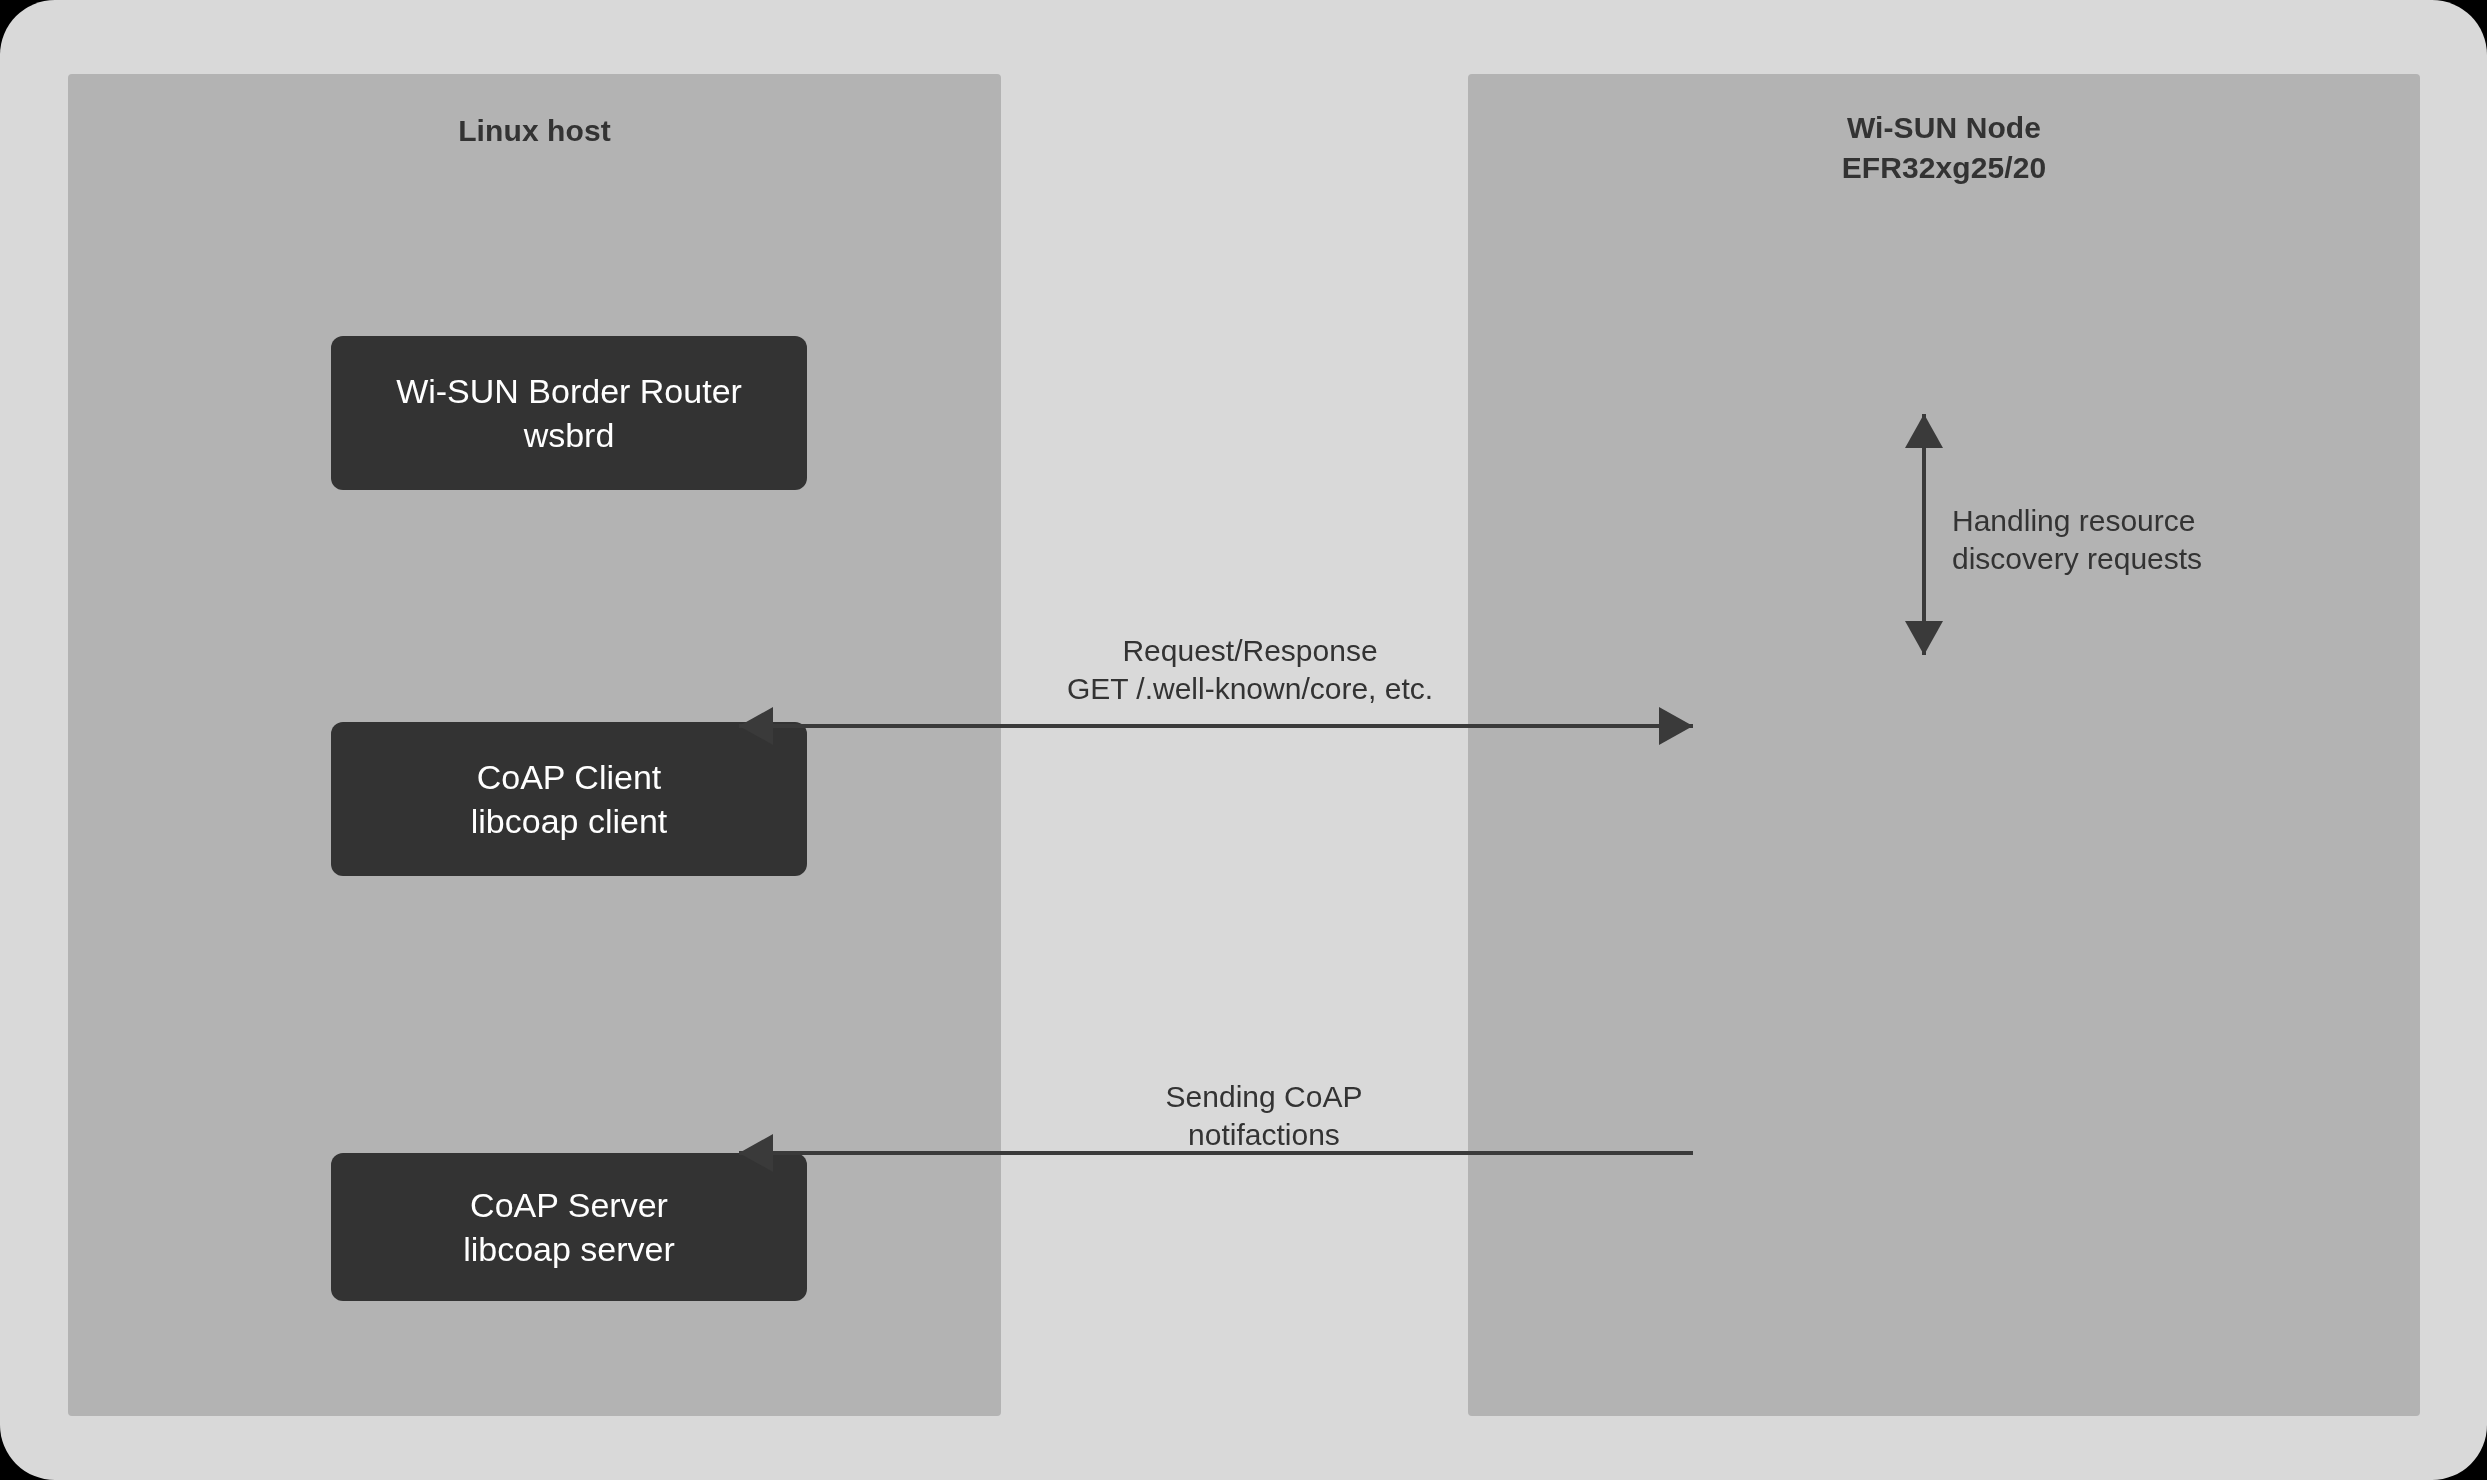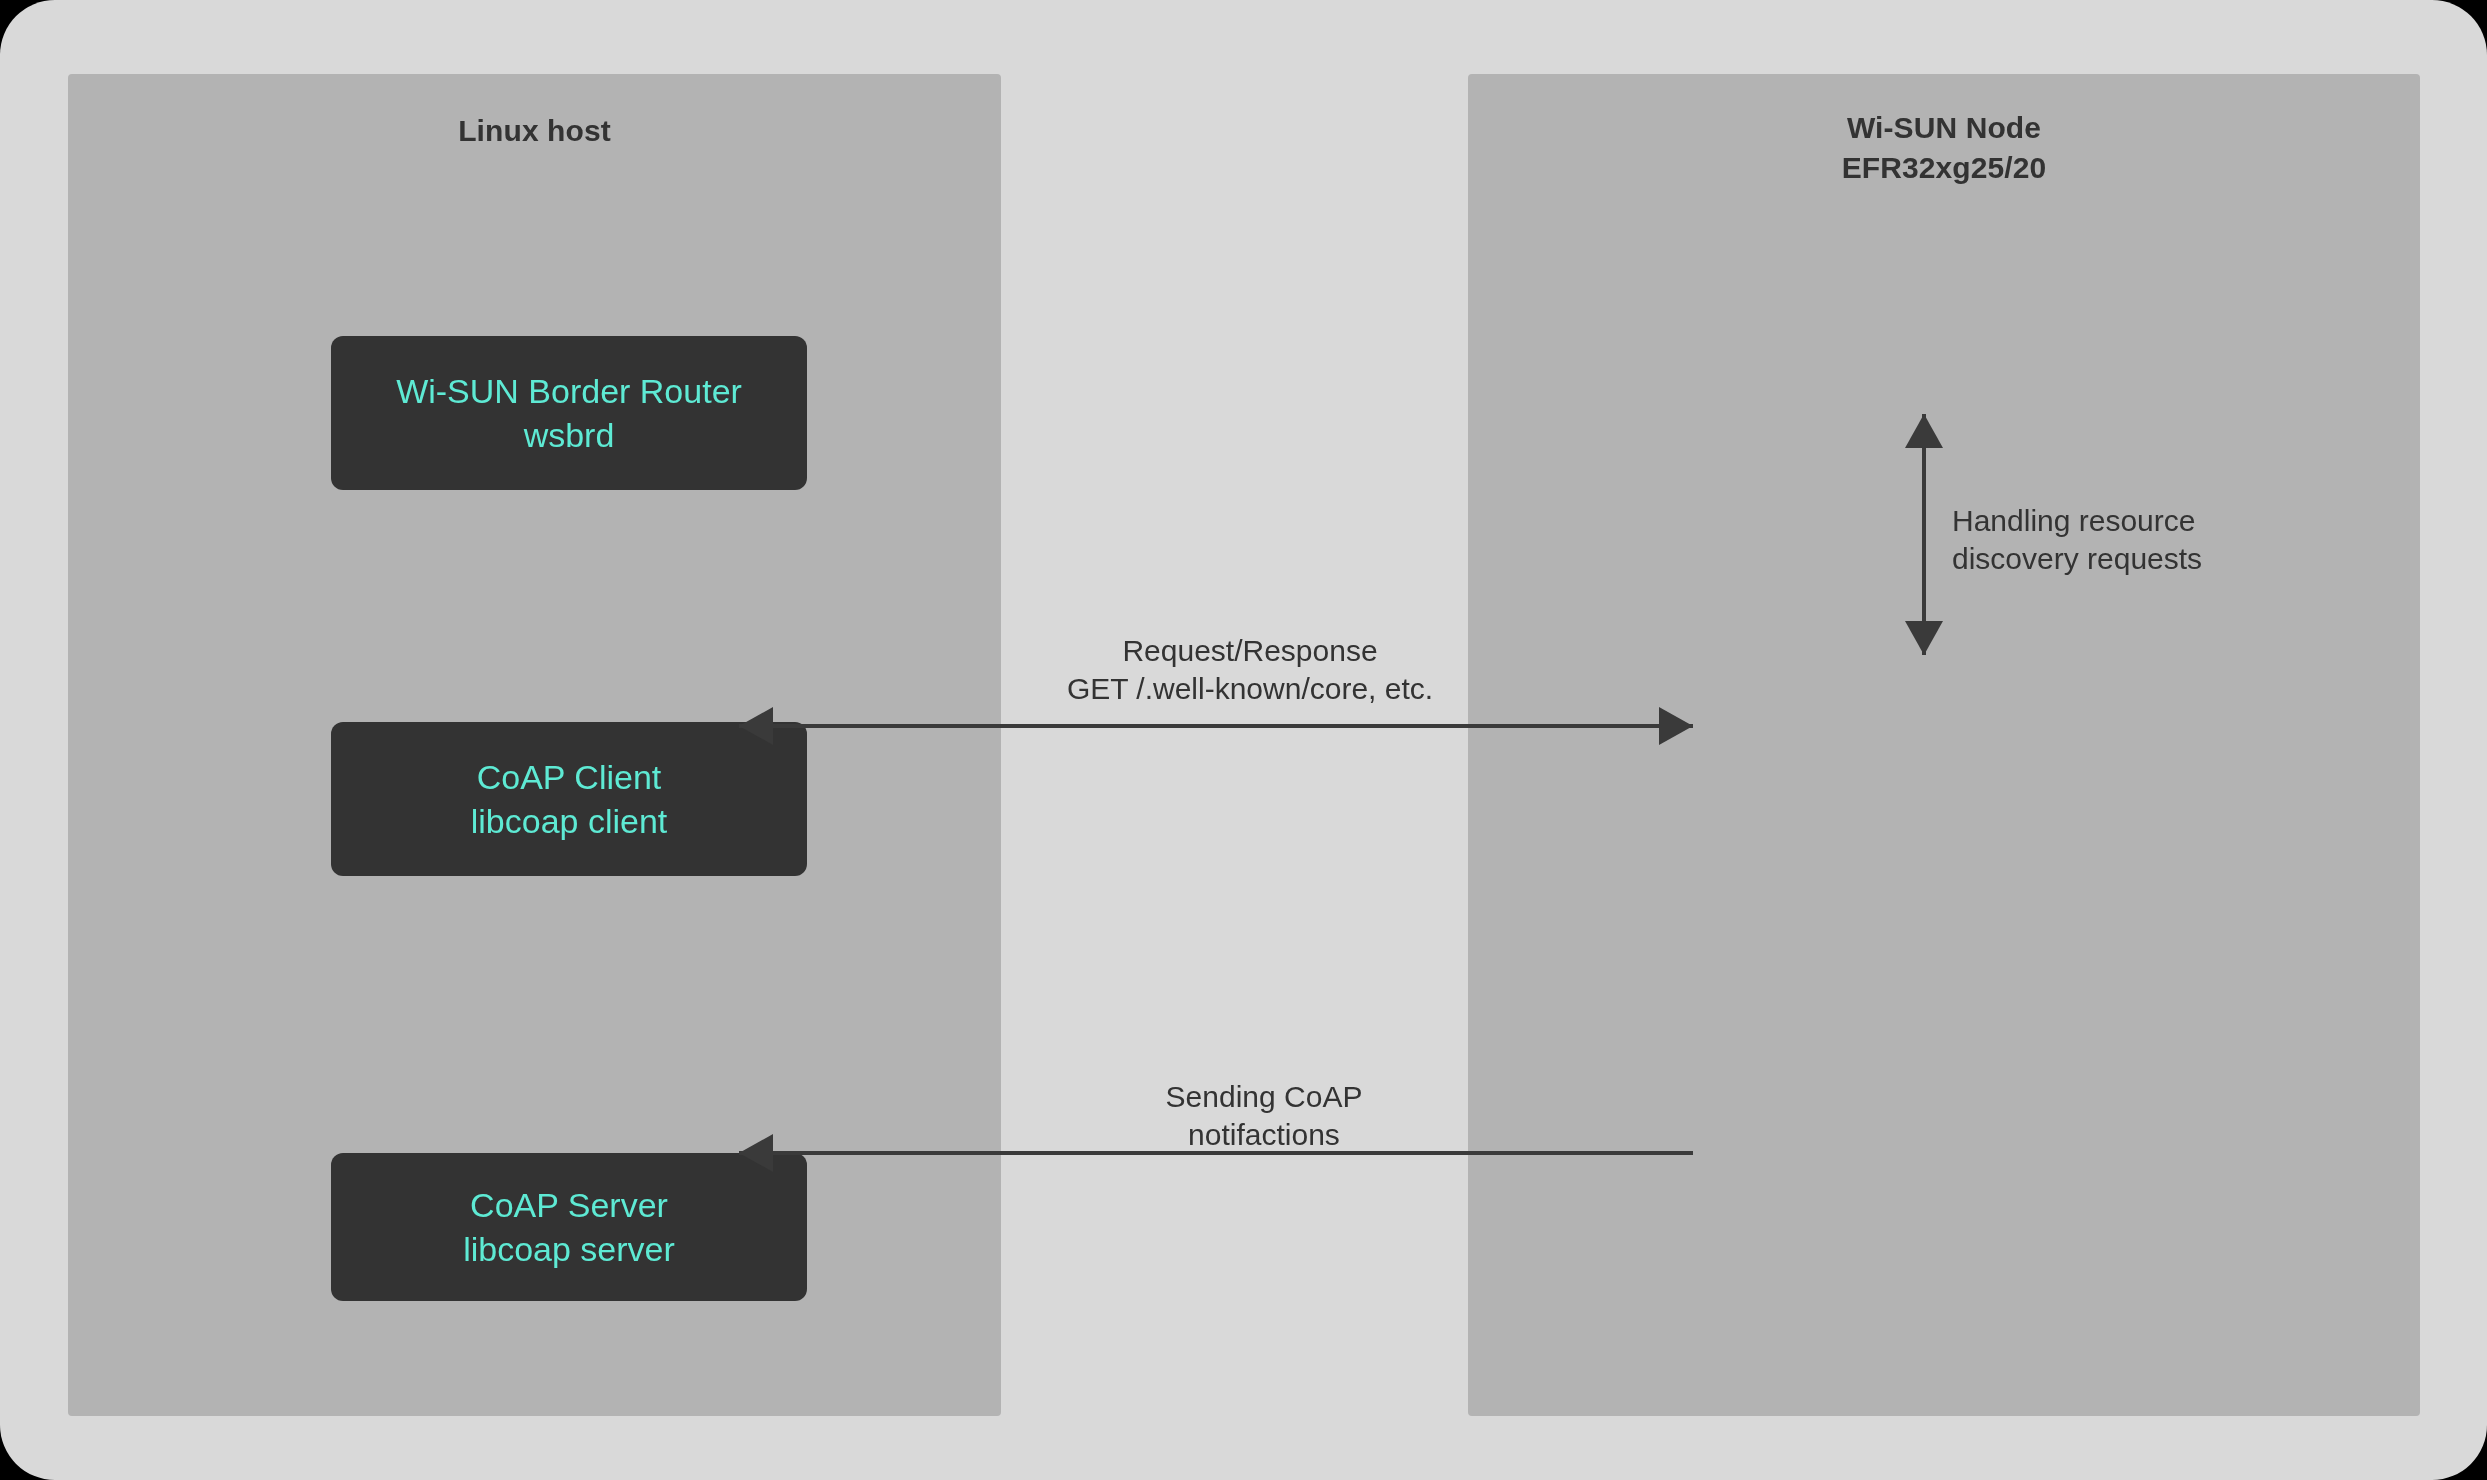--- a/index.html
+++ b/index.html
@@ -60,21 +60,21 @@
 
   
   .node {
     position: absolute;
     border-radius: 12px;
     box-sizing: border-box;
     display: flex;
     align-items: center;
     justify-content: center;
     text-align: center;
-    color: #5eead4;
+    color: #ffffff;
     font-size: 34px;
     line-height: 44px;
     padding: 3px 10.4px;
   }
   .node.dark  { background: #333333; font-weight: normal; }
 
   #node-wsbrd          { left: 263px;  top: 262px;  width: 476px; height: 154px; }
   #node-coap-client    { left: 263px;  top: 648px;  width: 476px; height: 154px; }
   #node-coap-server    { left: 263px;  top: 1079px; width: 476px; height: 148px; }
 

